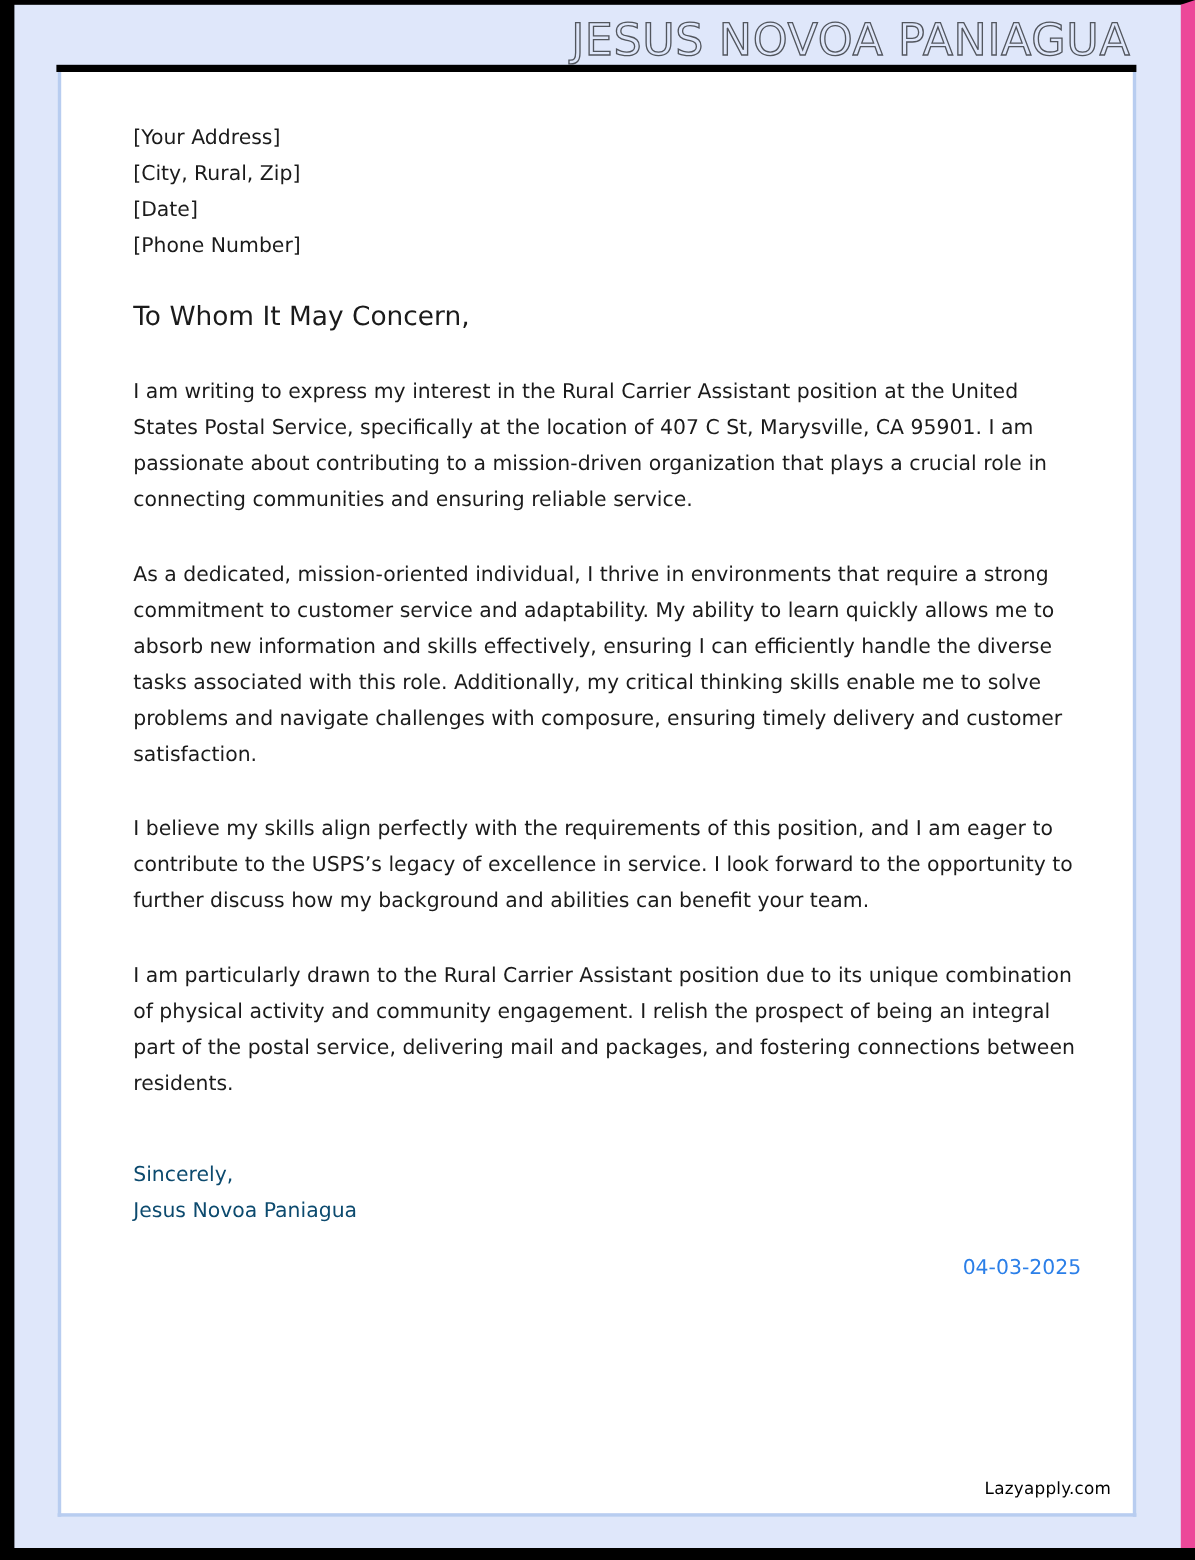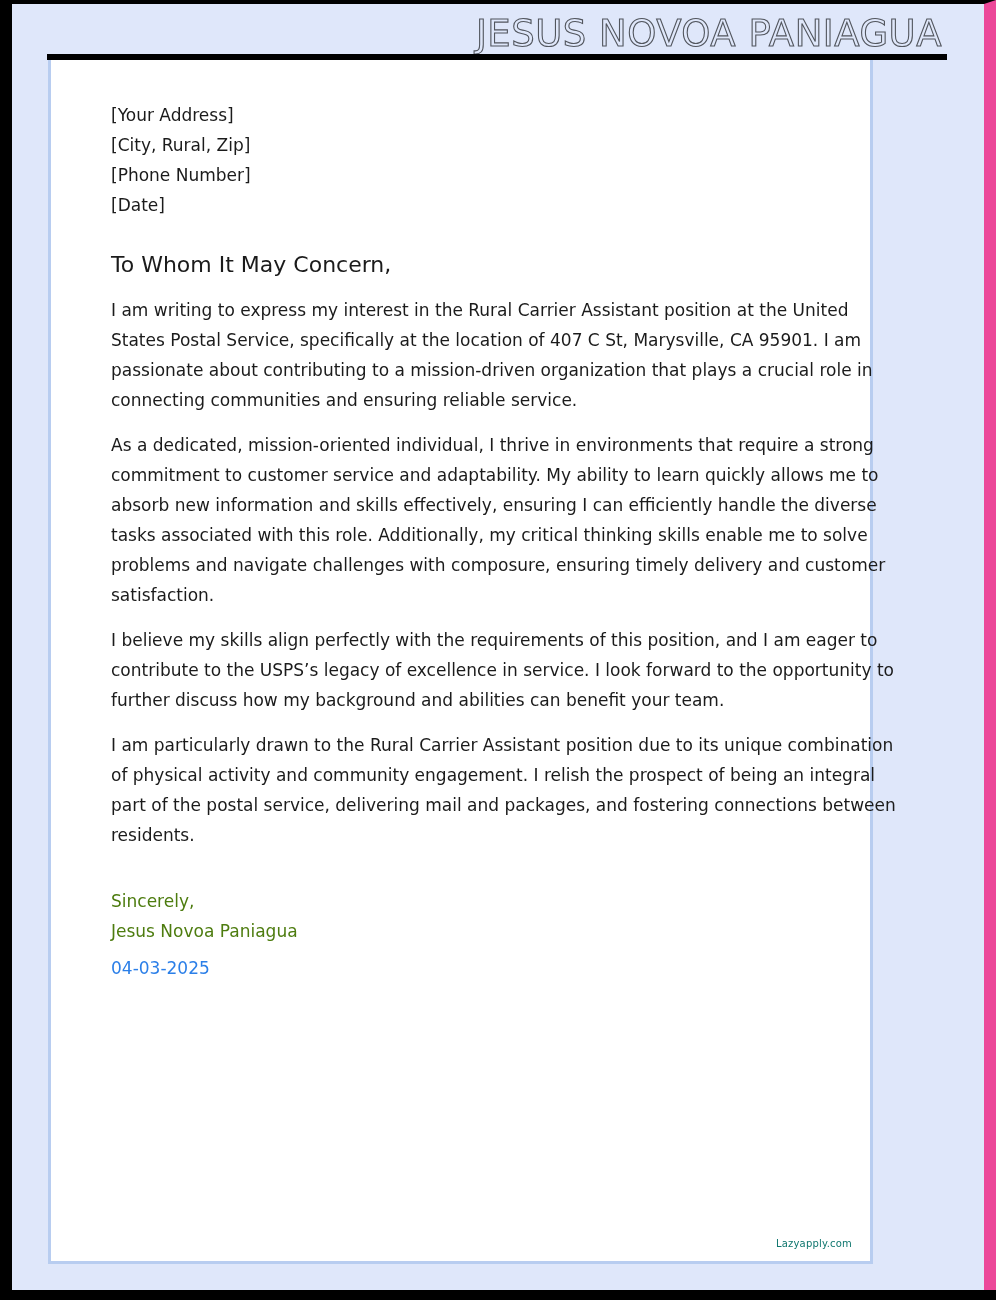--- a/index.html
+++ b/index.html
@@ -61,21 +61,21 @@
     width: 900px;
     height: 6px;
     background: #000000;
   }
 
   
   .letter-card {
     position: absolute;
     left: 36px;
     top: 56px;
-    width: 825px;
+    width: 899px;
     height: 1204px;
     background: #ffffff;
     box-sizing: border-box;
     border-left: 3px solid #b8cdf0;
     border-right: 3px solid #b8cdf0;
     border-bottom: 3px solid #b8cdf0;
   }
 
   .letter-body {
     position: absolute;
@@ -97,45 +97,46 @@
     font-size: 22px;
     line-height: 30px;
     color: #1b1b1b;
     margin-top: 30px;
   }
 
   .para {
     font-size: 17px;
     line-height: 30px;
     color: #1b1b1b;
-    margin-top: 15px;
+    margin-top: 32px;
     text-align: left;
   }
 
   .closing-block {
     font-size: 17px;
     line-height: 30px;
-    color: #4d7c0f;
-    margin-top: 36px;
+    color: #0c4a6e;
+    margin-top: 46px;
   }
 
   .sign-date {
     font-size: 17px;
     line-height: 30px;
     color: #2b7fe8;
-    margin-top: 7px;
+    margin-top: 18px;
+    text-align: right;
   }
 
   
   .footer-mark {
     position: absolute;
     right: 18px;
     bottom: 12px;
-    font-size: 10px;
-    color: #0f766e;
+    font-size: 14px;
+    color: #000000;
     letter-spacing: 0.2px;
   }
 </style>
 </head>
 <body>
 
 <div class="page">
 
   <div class="header">
     <div class="doc-title">JESUS NOVOA PANIAGUA</div>
@@ -143,22 +144,22 @@
 
   <div class="title-rule"></div>
 
   <div class="letter-card">
 
     <div class="letter-body">
 
       <div class="addr-block">
         <div class="addr-line">[Your Address]</div>
         <div class="addr-line">[City, Rural, Zip]</div>
+        <div class="addr-line">[Date]</div>
         <div class="addr-line">[Phone Number]</div>
-        <div class="addr-line">[Date]</div>
       </div>
 
       <div class="salutation">To Whom It May Concern,</div>
 
       <div class="para">I am writing to express my interest in the Rural Carrier Assistant position at the United States Postal Service, specifically at the location of 407 C St, Marysville, CA 95901. I am passionate about contributing to a mission-driven organization that plays a crucial role in connecting communities and ensuring reliable service.</div>
 
       <div class="para">As a dedicated, mission-oriented individual, I thrive in environments that require a strong commitment to customer service and adaptability. My ability to learn quickly allows me to absorb new information and skills effectively, ensuring I can efficiently handle the diverse tasks associated with this role. Additionally, my critical thinking skills enable me to solve problems and navigate challenges with composure, ensuring timely delivery and customer satisfaction.</div>
 
       <div class="para">I believe my skills align perfectly with the requirements of this position, and I am eager to contribute to the USPS’s legacy of excellence in service. I look forward to the opportunity to further discuss how my background and abilities can benefit your team.</div>
 

